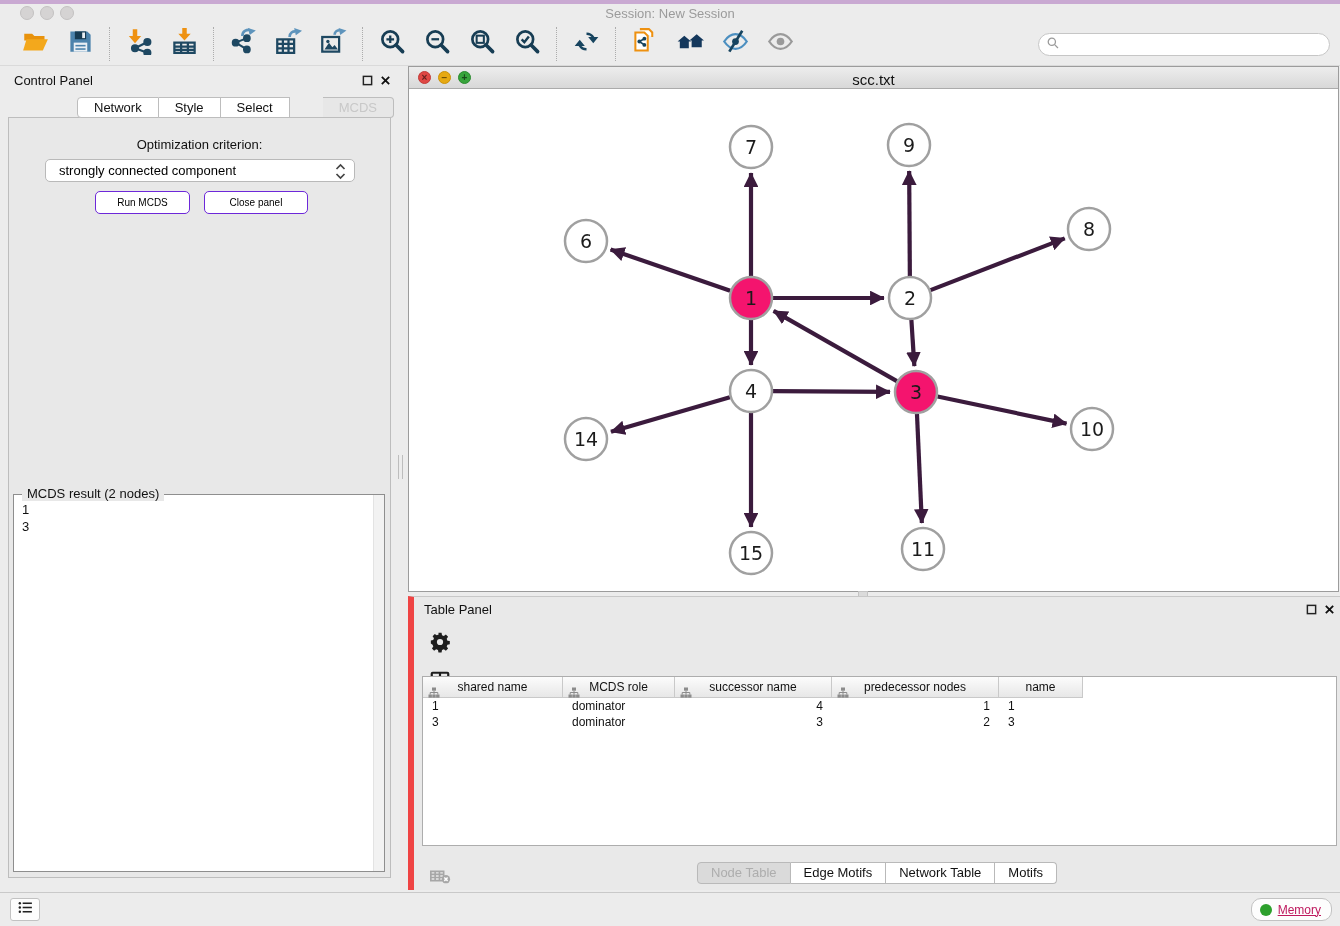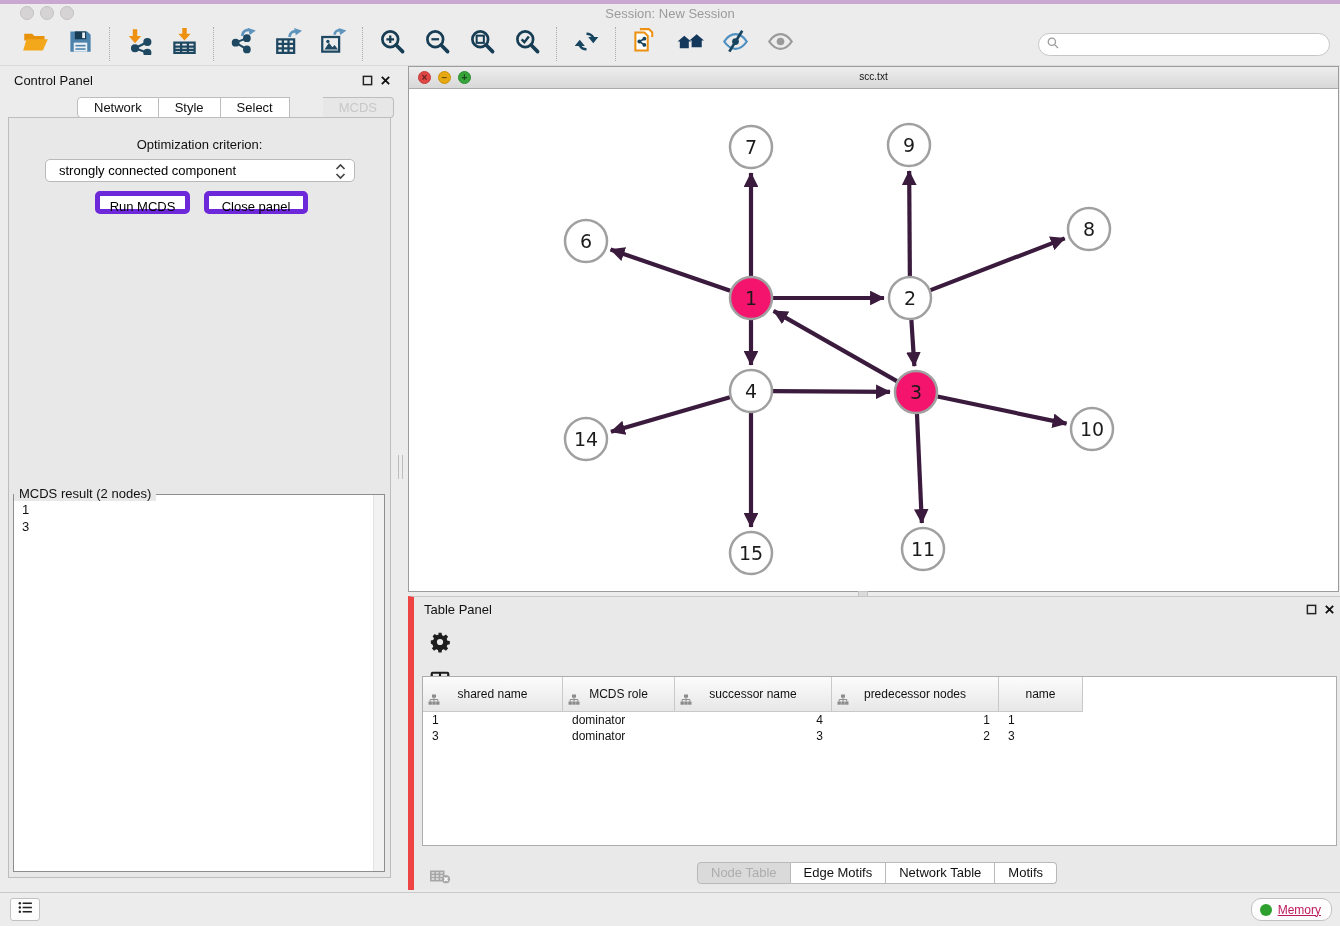--- a/index.html
+++ b/index.html
@@ -29,43 +29,43 @@
   .icon-btn svg { width:11px; height:11px; }
   .cp-tabs { position:absolute; left:77px; top:31px; height:21px; display:flex; z-index:2; }
   .seg-tab { padding:0 16px; line-height:19px; font-size:13px; background:#fff; border:1px solid #BDBDBD; border-left:none; color:#111; }
   .seg-tab:first-child { border-left:1px solid #BDBDBD; border-radius:4px 0 0 4px; }
   .seg-tab:last-child { border-radius:0 4px 4px 0;margin-left:33px; }
   .seg-tab.active-disabled { background:#E7E7E7; color:#C8C8C8; }
   .cp-box { position:absolute; left:8px; top:51px; width:383px; height:761px; background:#E8E8E8; border:1px solid #BDBDBD; }
   .opt-label { position:absolute; top:19px; width:100%; text-align:center; font-size:13px; color:#111; }
   .cp-select { position:absolute; left:36px; top:41px; width:310px; height:23px; background:#fff; border:1px solid #B9B9B9; border-radius:5px; font-size:13px; line-height:21px; padding-left:13px; }
   .cp-select .chev { position:absolute; right:8px; top:3px; }
-  .pbtn { position:absolute; height:23px; background:#fff; border:5px solid #6d28d9; border-radius:5px; font-size:13px; text-align:center; line-height:21px; }
+  .pbtn { position:absolute; height:23px; background:#fff; border:1px solid #6d28d9; border-radius:5px; font-size:10px; text-align:center; line-height:21px; }
   .result-group { position:absolute; left:4px; top:376px; width:372px; height:378px; background:#fff; border:1px solid #8E8E8E; }
-  .result-legend { position:absolute; left:0; top:-9px; background:#E8E8E8; padding:0 5px; font-size:13px; color:#111; }
+  .result-legend { position:absolute; left:8px; top:-9px; background:#E8E8E8; padding:0 5px; font-size:13px; color:#111; }
   .result-lines { position:absolute; left:8px; top:6px; font-size:13px; line-height:17px; color:#111; white-space:pre; }
   .result-scroll { position:absolute; right:0; top:0; bottom:0; width:11px; background:#F2F2F2; border-left:1px solid #E3E3E3; }
   .v-grip { position:absolute; left:398px; top:455px; width:5px; height:24px; border-left:1px solid #BDBDBD; border-right:1px solid #BDBDBD; }
 
   
   .network-window { position:absolute; left:408px; top:66px; width:931px; height:526px; background:#fff; border:1px solid #9C9C9C; }
   .nw-titlebar { position:absolute; left:0; top:0; right:0; height:22px; background:linear-gradient(#EDEDED,#D8D8D8); border-bottom:1px solid #ABABAB; }
   .nw-btn { position:absolute; top:4px; width:13px; height:13px; border-radius:50%; font-size:10px; font-weight:bold; line-height:12px; text-align:center; color:rgba(0,0,0,.55); }
-  .nw-title { position:absolute; top:4px; width:100%; text-align:center; font-size:10px; color:#111; }
+  .nw-title { position:absolute; top:4px; width:100%; text-align:center; font-size:15px; color:#111; }
   #graph-svg { position:absolute; left:0; top:22px; }
   .h-grip { position:absolute; left:858px; top:591px; width:10px; height:6px; background:#DBDBDB; border:1px solid #C3C3C3; }
 
   
   .table-panel { position:absolute; left:408px; top:596px; width:932px; height:294px; background:#E9E9E9; border-top:1px solid #C8C8C8; border-left:6px solid #ef4444; }
   .tp-toolbar { position:absolute; left:12px; top:33px; display:flex; align-items:center; gap:11px;flex-direction:column; }
   .tp-btn { width:28px; height:28px; display:flex; align-items:center; justify-content:center; }
   .tp-btn svg { width:22px; height:22px; }
   .fx-label { font-family:"DejaVu Serif", serif; font-style:italic; font-size:18px; color:#ABABAB; }
   .tp-table { position:absolute; left:8px; top:79px; width:915px; height:170px; background:#fff; border:1px solid #ADADAD; overflow:hidden; }
-  .tp-thead { display:flex; height:35px; }
+  .tp-thead { display:flex; height:21px; }
   .th { position:relative; display:flex; align-items:center; justify-content:center; background:linear-gradient(#FCFCFC,#E7E7E7); border-right:1px solid #C9C9C9; border-bottom:1px solid #C9C9C9; font-size:12px; color:#111; }
   .th svg { position:absolute; left:5px; width:12px; height:12px; }
   .tr { display:flex; height:16px; line-height:16px; font-size:12px; color:#111; }
   .td { padding:0 9px; overflow:hidden; white-space:nowrap; }
   .tp-tabs { position:absolute; left:50%; transform:translateX(-50%); top:265px; display:flex; height:22px; }
   .tp-tab { padding:0 13px; line-height:20px; font-size:13px; background:#fff; border:1px solid #B9B9B9; border-left:none; color:#111; }
   .tp-tab:first-child { border-left:1px solid #B9B9B9; border-radius:4px 0 0 4px; }
   .tp-tab:last-child { border-radius:0 4px 4px 0; }
   .tp-tab.active { background:#DADADA; color:#ADADAD; }
 

